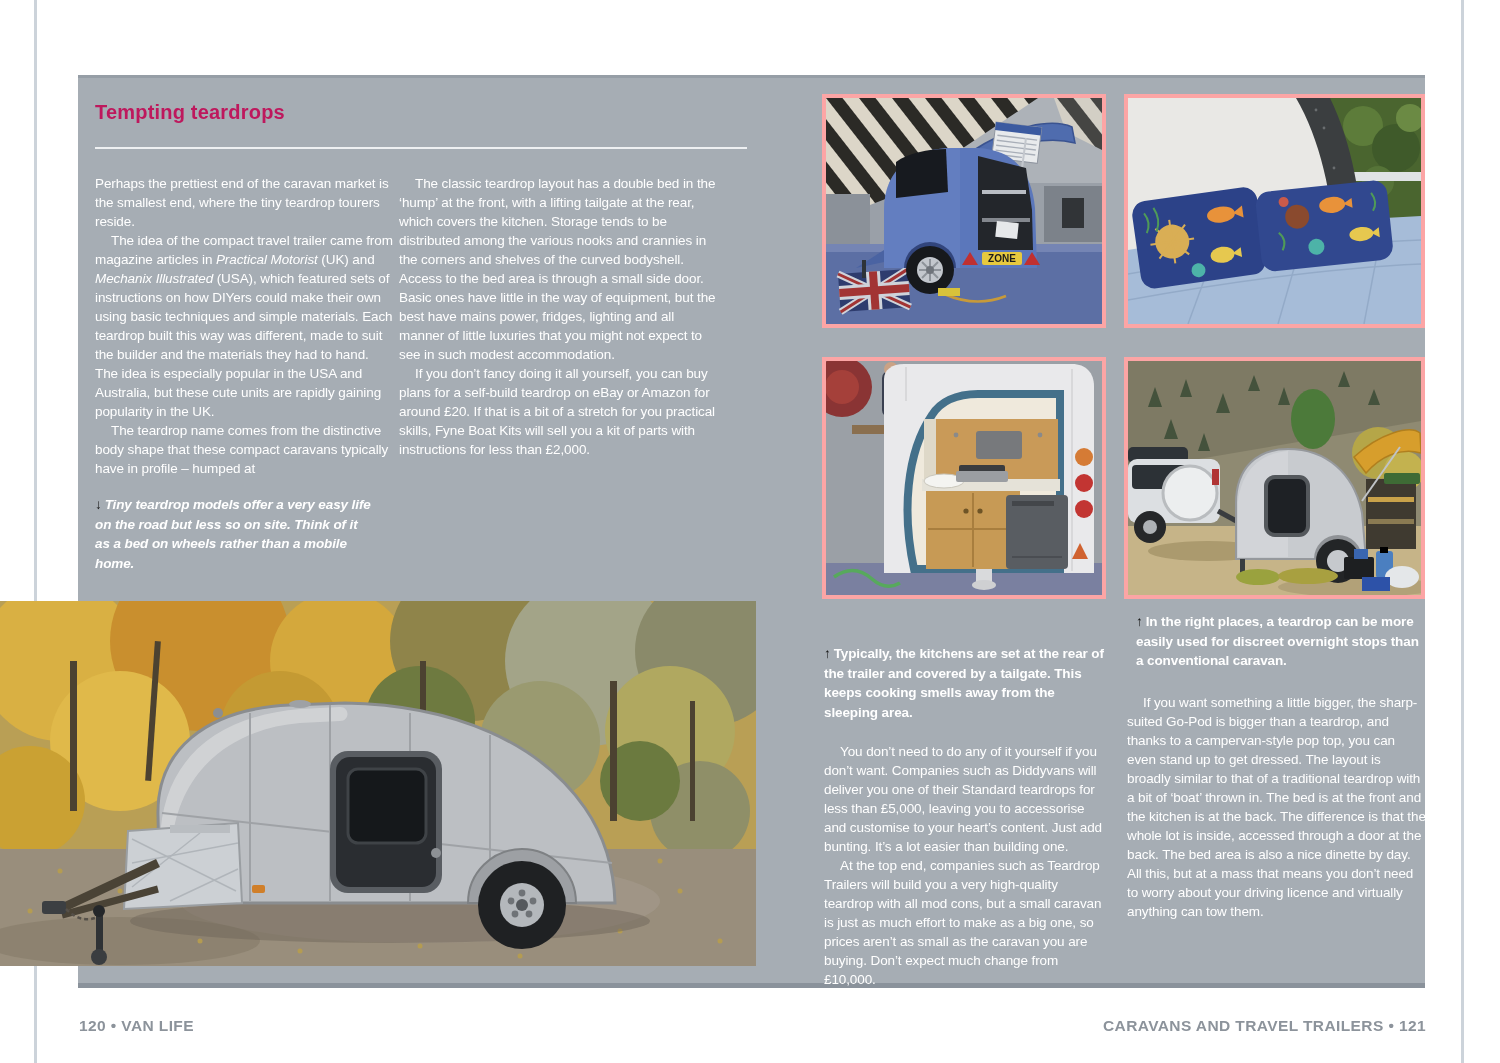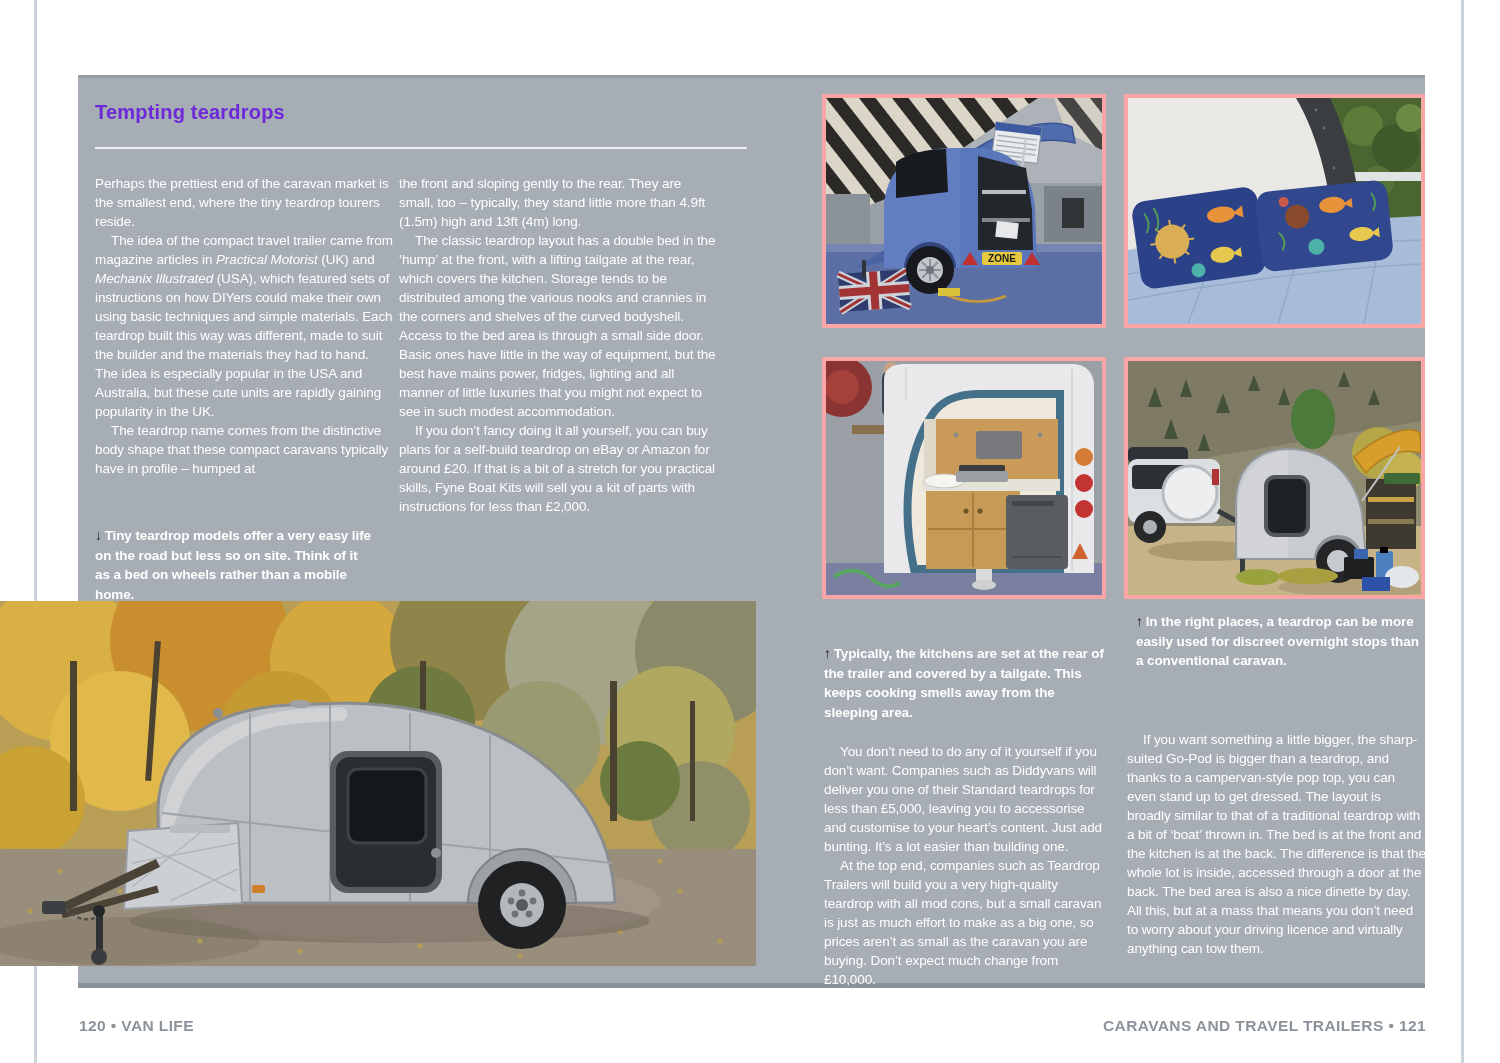--- a/index.html
+++ b/index.html
@@ -4,34 +4,34 @@
 <style>
   html,body{margin:0;padding:0;background:#ffffff;}
   body{width:1500px;height:1063px;position:relative;overflow:hidden;
        font-family:"Liberation Sans",sans-serif;}
   .abs{position:absolute;}
   #trim-left,#trim-right{position:absolute;top:0;width:3px;height:1063px;background:#ccd3da;z-index:0;}
   #trim-left{left:34px;}
   #trim-right{left:1461px;}
   #panel{position:absolute;left:78px;top:75px;width:1347px;height:905px;
          background:#a6adb4;border-top:3px solid #969ea6;border-bottom:5px solid #8a929b;z-index:1;}
-  #heading{position:absolute;left:95px;top:101px;margin:0;color:#6d28d9;
+  #heading{position:absolute;left:95px;top:101px;margin:0;color:#be185d;
            font-size:20px;font-weight:bold;letter-spacing:.2px;z-index:3;}
   #rule{position:absolute;left:95px;top:147px;width:652px;height:2px;background:#eef0f2;z-index:3;}
   .bodytext{color:#ffffff;font-size:13.5px;line-height:19px;letter-spacing:-.1px;z-index:3;}
   .bodytext p{margin:0;}
   .bodytext p.ind{text-indent:16px;}
   #col1{left:95px;top:174px;width:300px;}
   #col2{left:399px;top:174px;width:318px;}
   #col3{left:824px;top:698px;width:280px;margin-top:44px;}
-  #col4{left:1127px;top:730px;width:300px;}
+  #col4{left:1127px;top:693px;width:300px;}
   .caption{position:absolute;margin:0;color:#ffffff;font-weight:bold;
            font-size:13.5px;line-height:19.5px;letter-spacing:-.1px;z-index:3;}
   .arrow{color:#141414;font-weight:bold;margin-right:3px;}
-  #cap-road{left:95px;top:526px;width:280px;}
+  #cap-road{left:95px;top:495px;width:280px;font-style:italic;}
   #cap-kitchens{left:824px;top:644px;width:284px;}
   #cap-overnight{left:1136px;top:612px;width:292px;}
   .photo{position:absolute;border:4px solid #fca5a5;box-sizing:border-box;z-index:2;background:#777;}
   .photo svg{display:block;width:100%;height:100%;}
   #photoA{left:822px;top:94px;width:284px;height:234px;}
   #photoB{left:1124px;top:94px;width:301px;height:234px;}
   #photoC{left:822px;top:357px;width:284px;height:242px;}
   #photoD{left:1124px;top:357px;width:301px;height:242px;}
   #photoMain{position:absolute;left:0;top:601px;width:756px;height:365px;z-index:2;}
   #photoMain svg{display:block;width:100%;height:100%;}
@@ -50,21 +50,20 @@
 <h1 id="heading">Tempting teardrops</h1>
 <div id="rule"></div>
 
 <div class="bodytext abs" id="col1">
   <p>Perhaps the prettiest end of the caravan market is the smallest end, where the tiny teardrop tourers reside.</p>
   <p class="ind"><span>The idea of the compact travel trailer came from magazine articles in </span><i>Practical Motorist</i><span> (UK) and </span><i>Mechanix Illustrated</i><span> (USA), which featured sets of instructions on how DIYers could make their own using basic techniques and simple materials. Each teardrop built this way was different, made to suit the builder and the materials they had to hand. The idea is especially popular in the USA and Australia, but these cute units are rapidly gaining popularity in the UK.</span></p>
   <p class="ind">The teardrop name comes from the distinctive body shape that these compact caravans typically have in profile – humped at</p>
 </div>
 
 <div class="bodytext abs" id="col2">
-  <p>the front and sloping gently to the rear. They are small, too – typically, they stand little more than 4.9ft (1.5m) high and 13ft (4m) long.</p>
   <p class="ind">The classic teardrop layout has a double bed in the ‘hump’ at the front, with a lifting tailgate at the rear, which covers the kitchen. Storage tends to be distributed among the various nooks and crannies in the corners and shelves of the curved bodyshell. Access to the bed area is through a small side door. Basic ones have little in the way of equipment, but the best have mains power, fridges, lighting and all manner of little luxuries that you might not expect to see in such modest accommodation.</p>
   <p class="ind">If you don’t fancy doing it all yourself, you can buy plans for a self-build teardrop on eBay or Amazon for around £20. If that is a bit of a stretch for you practical skills, Fyne Boat Kits will sell you a kit of parts with instructions for less than £2,000.</p>
 </div>
 
 <p class="caption" id="cap-road"><span class="arrow">↓</span><span>Tiny teardrop models offer a very easy life on the road but less so on site. Think of it as a bed on wheels rather than a mobile home.</span></p>
 
 <div class="photo" id="photoA">
 <svg viewBox="0 0 276 226" preserveAspectRatio="none">
   <defs>
     <pattern id="stripesA" width="26" height="26" patternUnits="userSpaceOnUse" patternTransform="rotate(-38)">

